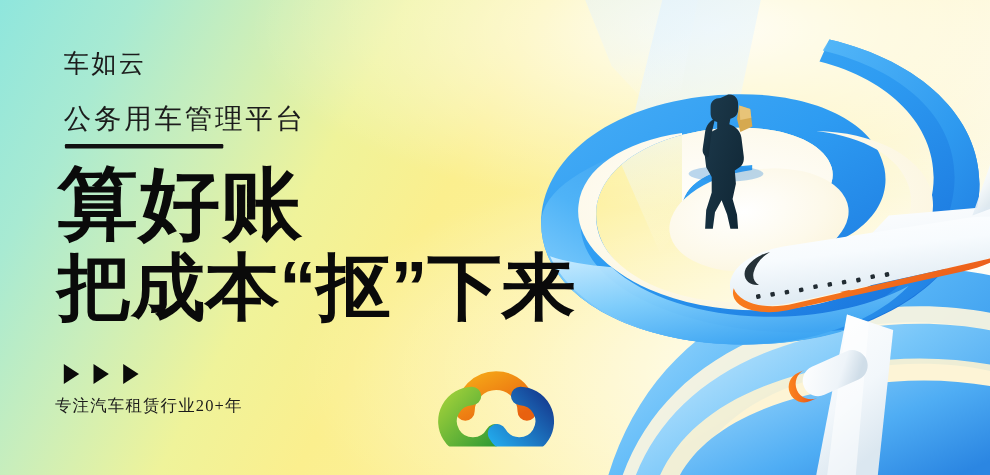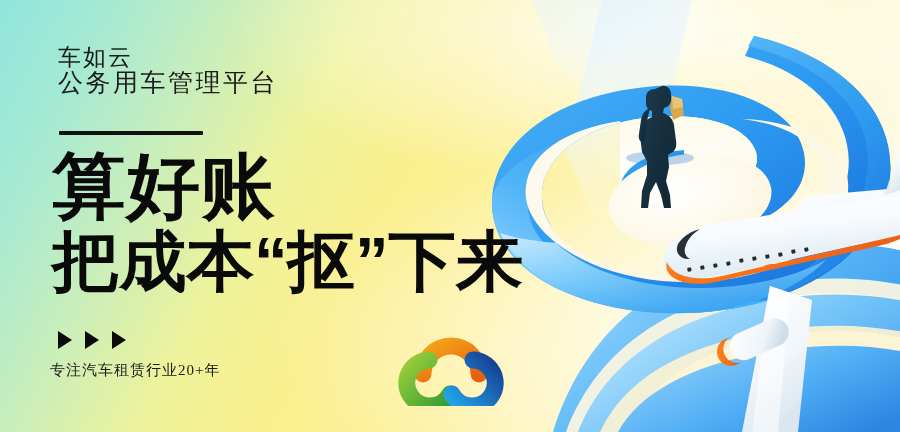--- a/index.html
+++ b/index.html
@@ -33,22 +33,22 @@
   
   .copy{position:absolute;left:0;top:0;width:600px;height:420px;}
 
   .brand{
     position:absolute;left:58px;top:46px;
     font-family:"Liberation Serif", serif;
     font-size:23px;line-height:1;color:#1c1c1c;letter-spacing:2px;
     white-space:nowrap;
   }
   .platform{
-    position:absolute;left:58px;top:72px;
-    font-family:Liberation Mono, monospace;
+    position:absolute;left:58px;top:96px;
+    font-family:Liberation Serif, serif;
     font-size:25px;line-height:1;color:#1c1c1c;letter-spacing:2.5px;
     white-space:nowrap;
   }
   .rule{
     position:absolute;left:59px;top:131px;width:144px;height:4px;
     background:#111111;border-radius:1px;
   }
 
   .headline1{
     position:absolute;left:52px;top:150px;

